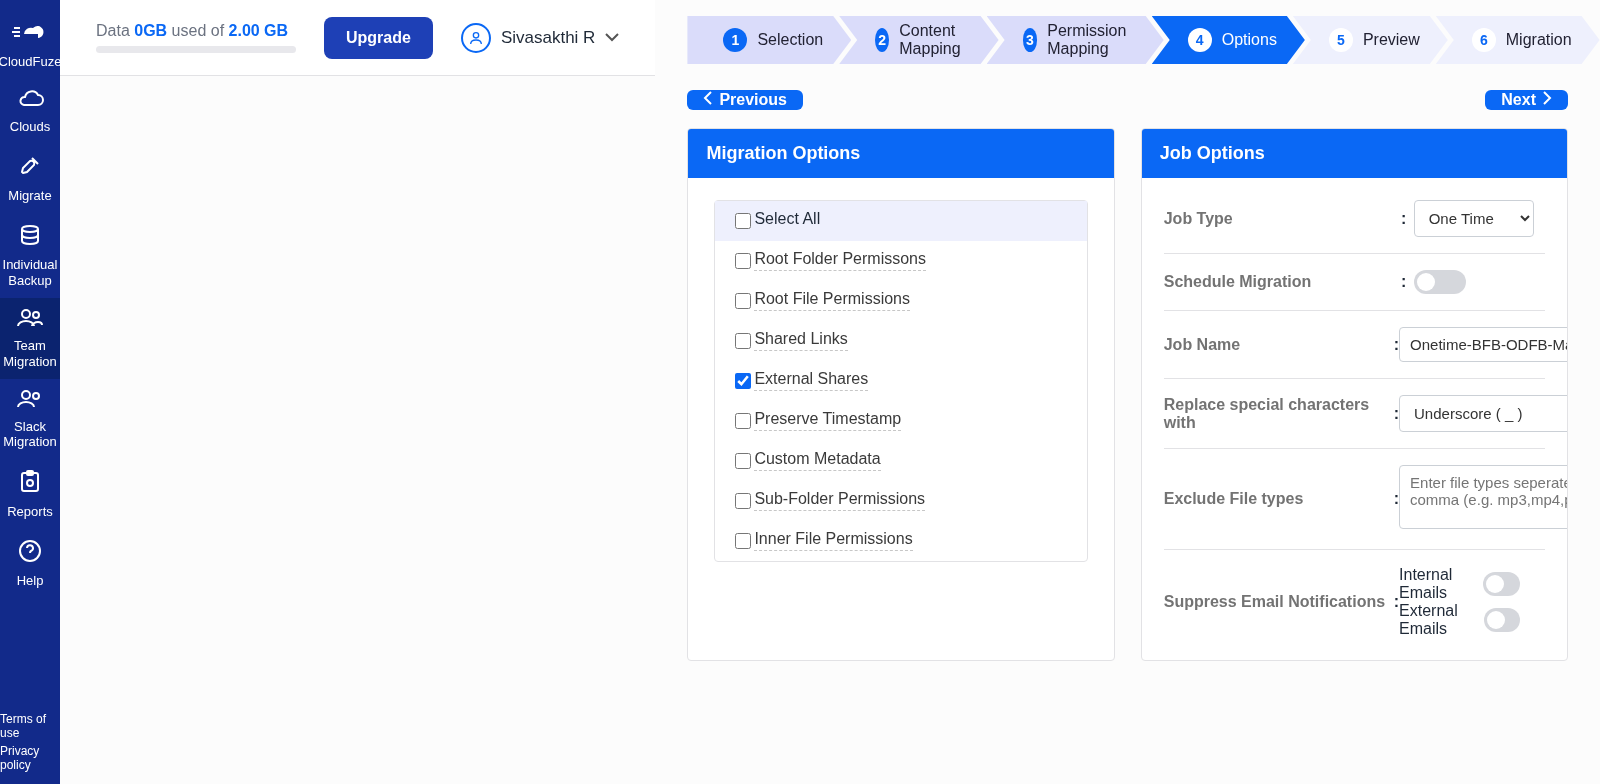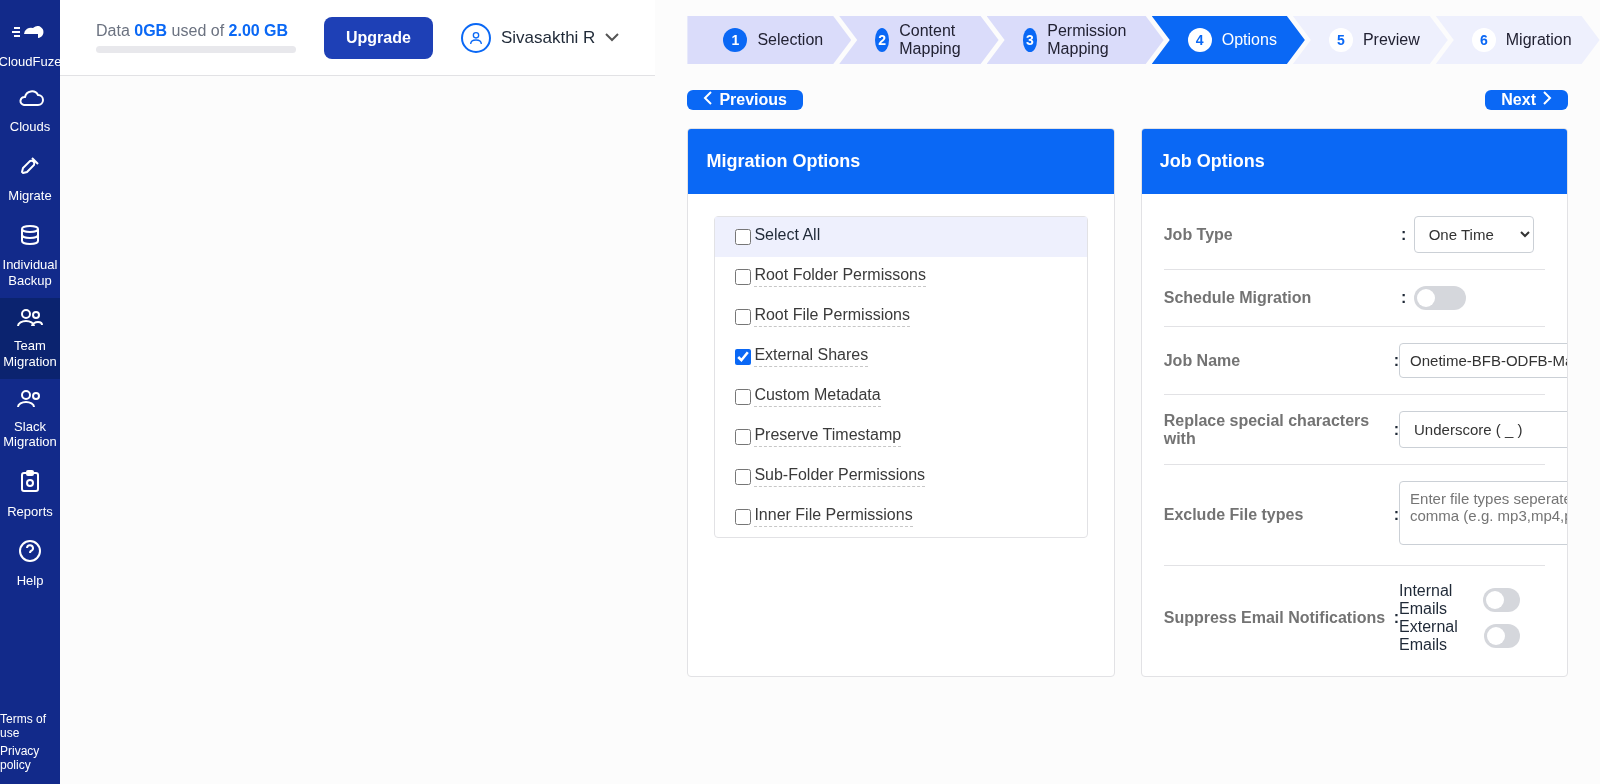--- a/index.html
+++ b/index.html
@@ -40,21 +40,21 @@
   .step{position:relative;height:48px;display:flex;align-items:center;gap:10px;padding:0 28px 0 36px;background:var(--chip-bg);color:#223;font-size:16px;clip-path:polygon(0 0,calc(100% - 18px) 0,100% 50%,calc(100% - 18px) 100%,0 100%,18px 50%);margin-left:-12px}
   .step:first-child{margin-left:0;clip-path:polygon(0 0,calc(100% - 18px) 0,100% 50%,calc(100% - 18px) 100%,0 100%)}
   .step .num{width:24px;height:24px;border-radius:50%;background:var(--blue);color:#fff;display:flex;align-items:center;justify-content:center;font-size:14px;font-weight:700}
   .step.active{background:var(--blue);color:#fff}
   .step.active .num{background:#fff;color:var(--blue)}
   .step.upcoming{background:#EEF0FD}
   .step.upcoming .num{background:#fff;color:var(--blue)}
   .navrow{display:flex;justify-content:space-between;margin:26px 0 18px}
   .panels{display:flex;gap:26px}
   .panel{flex:1;background:#fff;border:1px solid var(--border);border-radius:4px;overflow:hidden}
-  .panel-head{background:var(--blue);color:#fff;font-size:18px;font-weight:600;padding:22px 18px}
+  .panel-head{background:var(--blue);color:#fff;font-size:18px;font-weight:600;padding:14px 18px}
   .panel-body{padding:22px 26px}
   .opt-list{border:1px solid var(--border);border-radius:4px;padding:0}
   .opt-row{display:flex;align-items:flex-start;padding:9px 16px;font-size:16px}
   .opt-row .lbl{border-bottom:1px dashed #C7C7C7;padding-bottom:2px;color:#3A3A3A}
   .opt-row.head{background:#EEF0FD}
   .opt-row input[type=checkbox]{width:16px;height:16px;accent-color:var(--blue)}
   .form-row{display:flex;align-items:center;padding:16px 0;border-bottom:1px solid var(--border)}
   .form-row:last-child{border-bottom:none}
   .form-row .label{flex:0 0 230px;font-size:16px;font-weight:700;color:#737373}
   .form-row .colon{width:20px;text-align:center;color:#1f2937;font-weight:700}
@@ -232,30 +232,34 @@
               <div id="opt-container">
                   <div class="opt-row">
                     <input type="checkbox" style="">
                     <span class="lbl">Root Folder Permissons</span>
                   </div>
                   <div class="opt-row">
                     <input type="checkbox" style="">
                     <span class="lbl">Root File Permissions</span>
                   </div>
                   <div class="opt-row">
+                    <input type="checkbox" style="">
+                    <span class="lbl">Shared Links</span>
+                  </div>
+                  <div class="opt-row">
                     <input type="checkbox" checked="" style="">
                     <span class="lbl">External Shares</span>
                   </div>
                   <div class="opt-row">
                     <input type="checkbox" style="">
+                    <span class="lbl">Preserve Timestamp</span>
+                  </div>
+                  <div class="opt-row">
+                    <input type="checkbox" style="">
                     <span class="lbl">Custom Metadata</span>
-                  </div>
-                  <div class="opt-row">
-                    <input type="checkbox" style="">
-                    <span class="lbl">Preserve Timestamp</span>
                   </div>
                   <div class="opt-row">
                     <input type="checkbox" style="">
                     <span class="lbl">Sub-Folder Permissions</span>
                   </div>
                   <div class="opt-row">
                     <input type="checkbox" style="">
                     <span class="lbl">Inner File Permissions</span>
                   </div>
                 </div>

